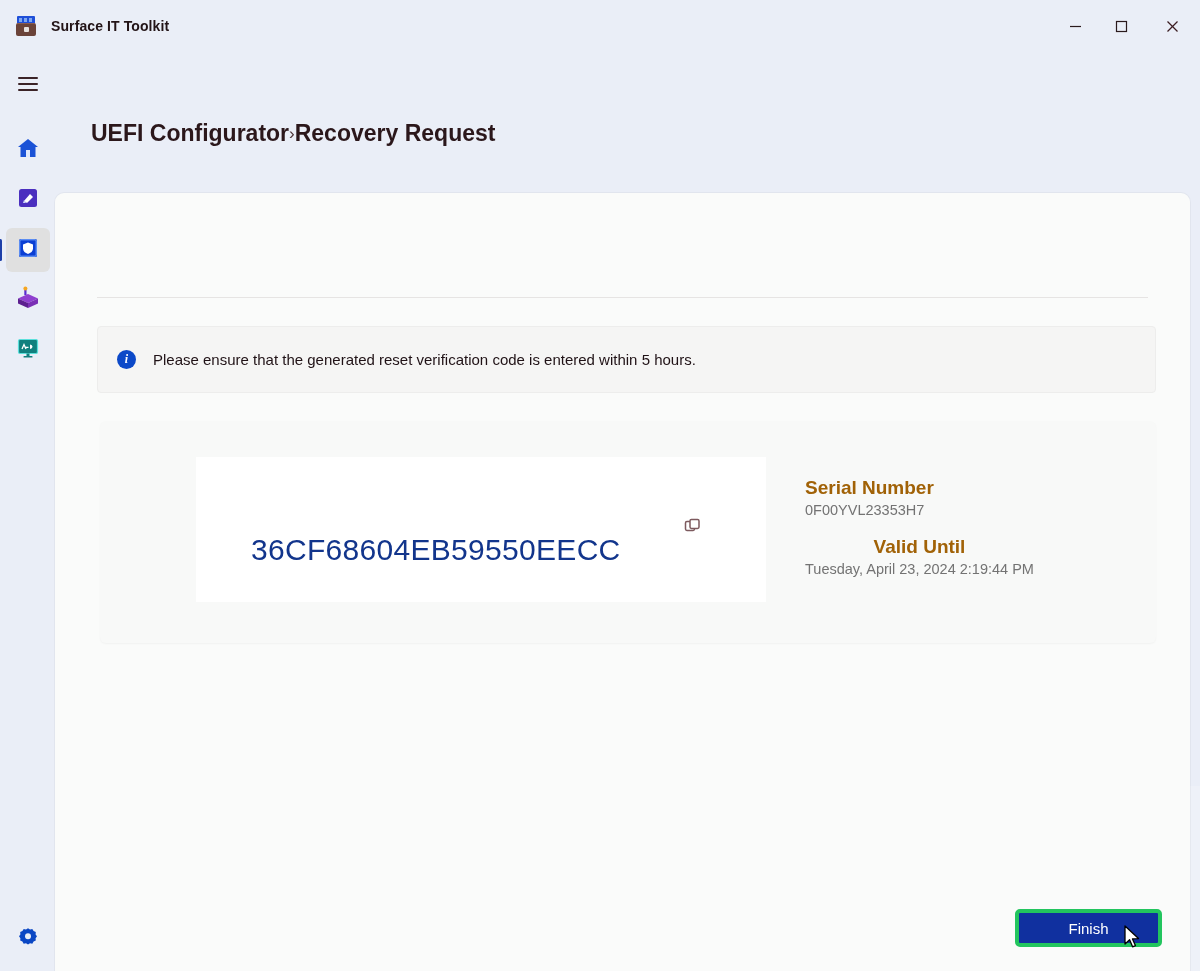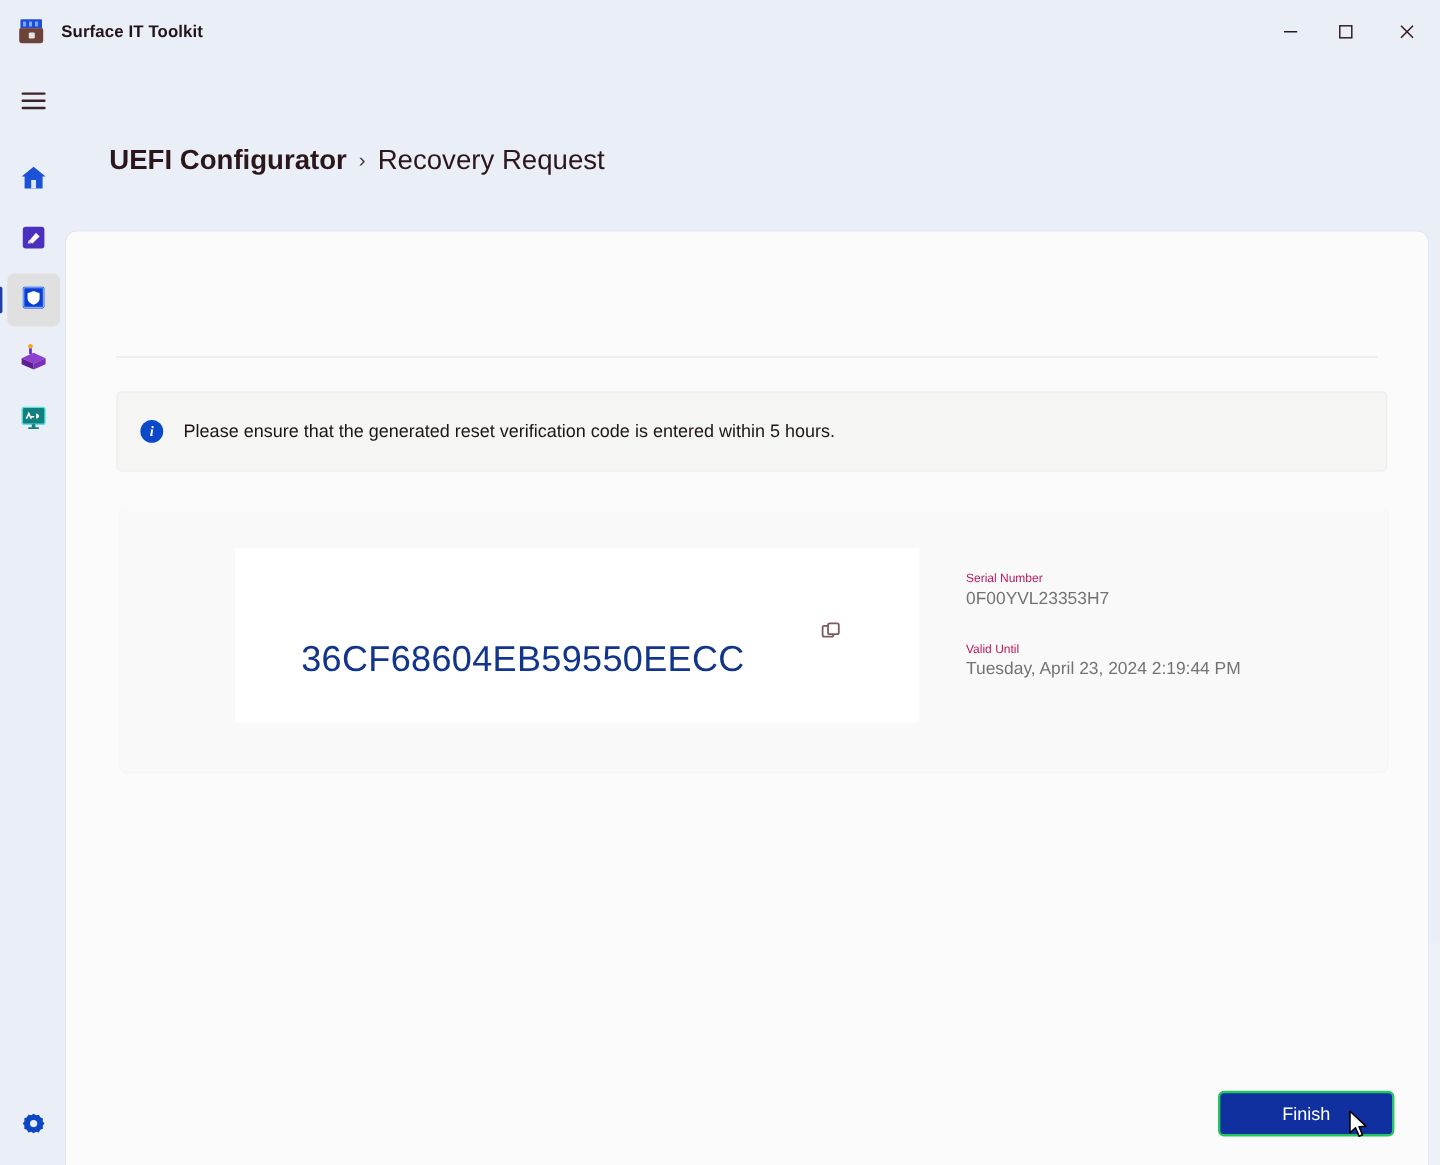--- a/index.html
+++ b/index.html
@@ -84,25 +84,25 @@
 
   
   .main-card {
     position: absolute; left: 55px; top: 193px; width: 1135px; height: 778px;
     background: #fafbfa;
     border-top-left-radius: 9px; border-top-right-radius: 9px;
     box-shadow: 0 0 0 1px rgba(0,0,0,0.035);
   }
   .breadcrumb {
     position: absolute; left: 91px; top: 120px;
-    font-size: 23px; color: #2b171b; display: flex; align-items: center; gap: 10px;
+    font-size: 23px; color: #2b171b; display: flex; align-items: center; 
   }
   .crumb-1 { font-weight: 600; }
   .crumb-sep { font-size: 17px; color: #4a3236; font-weight: 400; }
-  .crumb-2 { font-weight: normal; }
+  .crumb-2 { font-weight: bold; }
 
   .section-head { position: absolute; left: 42px; top: 42px; }
   .section-title { font-size: 20px; font-weight: bold; color: #201216; }
   .section-sub { margin-top: 6px; font-size: 13.5px; color: #3b2b2e; }
   .divider {
     position: absolute; left: 42px; top: 104px; width: 1051px; height: 1px;
     background: #e6e4e3;
   }
 
   
@@ -134,28 +134,28 @@
     position: absolute; left: 55px; top: 48px;
     font-size: 30px; color: #12358c; letter-spacing: .3px;
     font-family: "Liberation Sans", sans-serif;
     margin-top: 28px;
   }
   .copy-btn {
     position: absolute; left: 580px; top: 93px; width: 26px; height: 26px;
     display: flex; align-items: center; justify-content: center;
   }
   .meta { position: absolute; left: 705px; top: 56px; }
-  .meta-label { font-size: 10px; font-weight: normal; color: #be185d; }
+  .meta-label { font-size: 19px; font-weight: bold; color: #a16207; }
   .meta-value { font-size: 14.5px; color: #737373; margin-top: 3px; }
-  .meta-group-2 { margin-top: 29px; }
+  .meta-group-2 { margin-top: 18px; text-align: center; }
 
   
   .finish-btn {
     position: absolute; left: 960px; top: 716px; width: 147px; height: 38px;
-    background: #10309f; border: 2px solid #22c55e; border-radius: 5px;
+    background: #10309f; border: 4px solid #22c55e; border-radius: 5px;
     color: #ffffff; font-size: 15px;
     display: flex; align-items: center; justify-content: center;
   }
   .cursor {
     position: absolute; left: 1124px; top: 925px; width: 18px; height: 26px;
     pointer-events: none;
   }
 </style>
 </head>
 <body>

